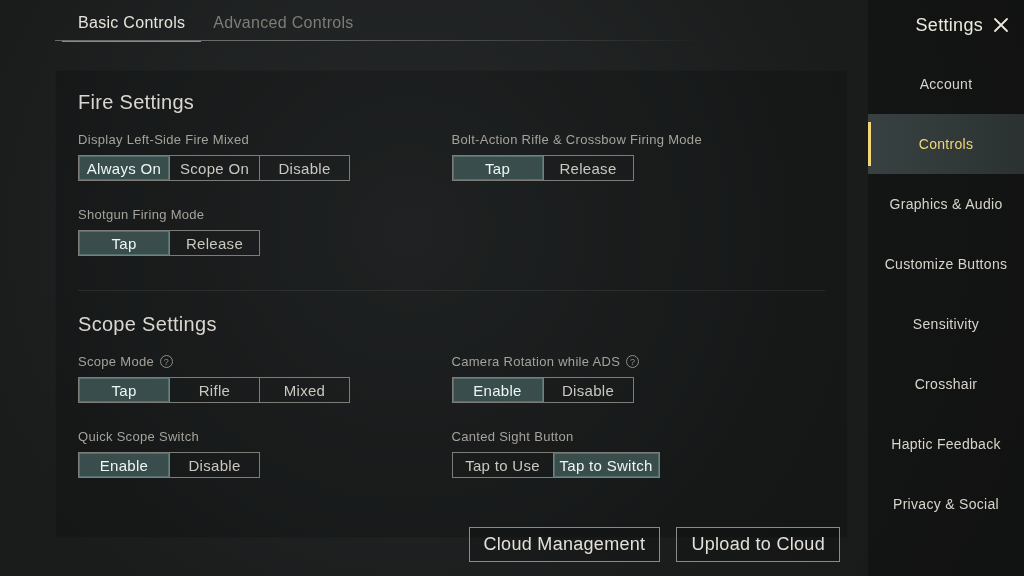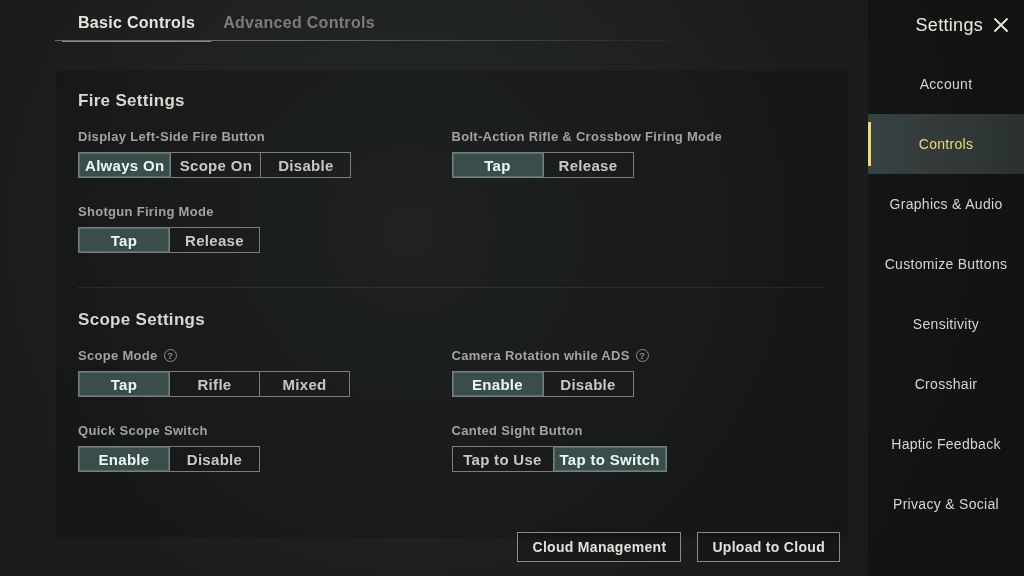--- a/index.html
+++ b/index.html
@@ -14,21 +14,20 @@
   .screen {
     display: flex;
     width: 100%; height: 100%;
     background: radial-gradient(circle at 40% 40%, #26292a 0%, #1b1d1d 60%, #171818 100%);
   }
   
   .main {
     flex: 1 1 auto;
     padding: 0 0 0 0;
     position: relative;
-    font-weight: bold;
   }
   .tabs {
     display: flex;
     gap: 28px;
     padding: 14px 0 10px 78px;
     font-size: 16px;
   }
   .tab { cursor: pointer; }
   .tab.active {
     color: #e6e4dc;
@@ -52,21 +51,21 @@
     margin: 28px 20px 0 55px;
     background: rgba(0,0,0,0.18);
     border: 1px solid rgba(255,255,255,0.02);
     padding: 18px 22px 10px 22px;
     height: 468px;
     position: relative;
   }
   .columns { display: flex; }
   .col { flex: 0 0 50%; }
   .section-title {
-    font-size: 17px;
+    font-size: 20px;
     color: #d9d7cf;
     margin-bottom: 18px;
     margin-top: 2px;
   }
   .subsection { margin-bottom: 26px; }
   .field-label {
     font-size: 13px;
     color: #a4a29b;
     margin-bottom: 8px;
     display: flex;
@@ -111,21 +110,21 @@
   }
   
   .bottom-actions {
     position: absolute;
     right: 28px; bottom: 14px;
     display: flex; gap: 16px;
   }
   .btn {
     border: 1px solid #8b8a84;
     padding: 6px 14px;
-    font-size: 14px;
+    font-size: 18px;
     color: #e2e0d8;
     background: rgba(0,0,0,0.15);
     cursor: pointer;
   }
   
   .sidebar {
     flex: 0 0 156px;
     background: rgba(0,0,0,0.25);
     position: relative;
     display: flex;
@@ -190,21 +189,21 @@
     </div>
     <div class="tabs-underline"></div>
 
     <div class="panel">
 
       <div class="section-title">Fire Settings</div>
 
       <div class="columns">
         <div class="col">
           <div class="subsection">
-            <div class="field-label">Display Left-Side Fire Button</div>
+            <div class="field-label">Display Left-Side Fire Mixed</div>
             <div class="seg">
               <div class="opt sel">Always On</div>
               <div class="opt">Scope On</div>
               <div class="opt">Disable</div>
             </div>
           </div>
         </div>
         <div class="col">
           <div class="subsection">
             <div class="field-label">Bolt-Action Rifle &amp; Crossbow Firing Mode</div>

